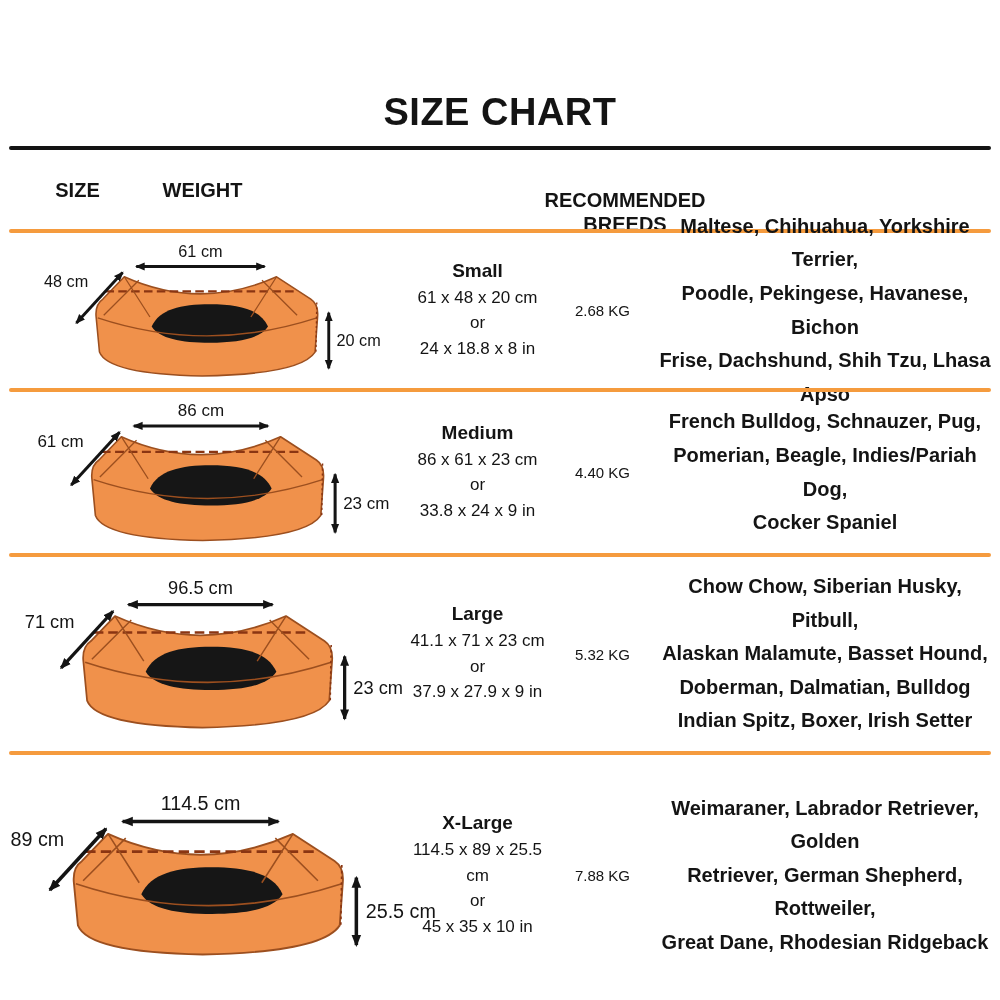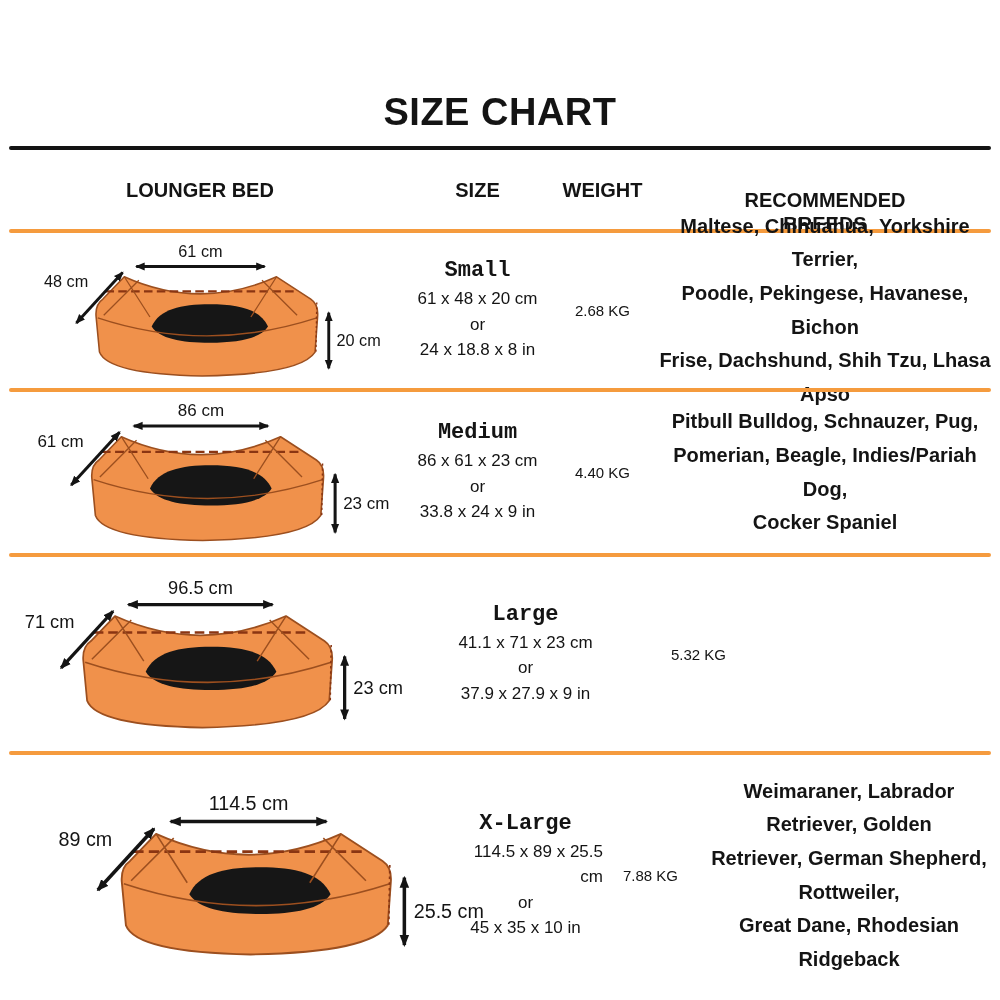--- a/index.html
+++ b/index.html
@@ -14,24 +14,24 @@
   .col{box-sizing:border-box;}
   .col-bed{width:400px;display:flex;align-items:center;justify-content:center;}
   .col-size{width:155px;display:flex;flex-direction:column;align-items:center;justify-content:center;text-align:center;}
   .col-weight{width:95px;display:flex;align-items:center;justify-content:center;text-align:center;}
   .col-breeds{flex:1;display:flex;align-items:center;justify-content:center;text-align:center;}
   .header-cell{font-size:20px;font-weight:700;text-align:center;line-height:1.2;}
   .header-breeds{max-width:175px;margin-top:44px;}
   .row{display:flex;align-items:center;}
   .row-1{height:155px;}
   .row-2{height:161px;}
-  .row-3{height:194px;gap:48px;}
-  .row-4{height:241px;margin-left:48px;}
-  .size-name{font-size:22px;font-weight:700;margin-bottom:3px;font-family:Liberation Mono, monospace;}
-  .size-dim{font-size:17px;line-height:1.5;font-weight:400;text-align:right;}
+  .row-3{height:194px;}
+  .row-4{height:241px;}
+  .size-name{font-size:19px;font-weight:700;margin-bottom:3px;}
+  .size-dim{font-size:17px;line-height:1.5;font-weight:400;}
   .weight-value{font-size:15px;font-weight:400;}
   .breeds-text{font-size:20px;font-weight:700;line-height:1.68;white-space:pre-line;padding:0 6px;}
   .bed-svg{overflow:visible;display:block;}
   .w-330{width:330px;height:154px;}
   .w-345{width:345px;height:161px;}
   .w-370{width:370px;height:173px;}
   .w-400{width:400px;height:187px;}
   .dim-label{font-size:19px;fill:#141414;font-weight:400;font-family:"Liberation Sans","DejaVu Sans",sans-serif;}
   .arrow{stroke:#141414;stroke-width:3.4;}
   .defs-holder{position:absolute;width:0;height:0;}
@@ -60,21 +60,20 @@
 
 <div class="page">
 
   <div class="title-wrap">
     <div class="page-title">SIZE CHART</div>
   </div>
 
   <div class="rule rule-black"></div>
 
   <div class="header-row">
-    <div class="col col-bed header-cell">LOUNGER BED</div>
     <div class="col col-size header-cell">SIZE</div>
     <div class="col col-weight header-cell">WEIGHT</div>
     <div class="col col-breeds">
       <div class="header-cell header-breeds">RECOMMENDED BREEDS</div>
     </div>
   </div>
 
   <div class="rule rule-orange"></div>
 
   <div class="row row-1">
@@ -116,21 +115,21 @@
     <div class="col col-size">
       <div class="size-name">Medium</div>
       <div class="size-dim">86 x 61 x 23 cm</div>
       <div class="size-dim">or</div>
       <div class="size-dim">33.8 x 24 x 9 in</div>
     </div>
     <div class="col col-weight">
       <div class="weight-value">4.40 KG</div>
     </div>
     <div class="col col-breeds">
-      <div class="breeds-text">Pitbull Bulldog, Schnauzer, Pug,
+      <div class="breeds-text">French Bulldog, Schnauzer, Pug,
 Pomerian, Beagle, Indies/Pariah Dog,
 Cocker Spaniel</div>
     </div>
   </div>
 
   <div class="rule rule-orange"></div>
 
   <div class="row row-3">
     <div class="col col-bed">
       <svg class="bed-svg w-370" viewBox="0 0 385 180">
@@ -141,20 +140,26 @@
       </svg>
     </div>
     <div class="col col-size">
       <div class="size-name">Large</div>
       <div class="size-dim">41.1 x 71 x 23 cm</div>
       <div class="size-dim">or</div>
       <div class="size-dim">37.9 x 27.9 x 9 in</div>
     </div>
     <div class="col col-weight">
       <div class="weight-value">5.32 KG</div>
+    </div>
+    <div class="col col-breeds">
+      <div class="breeds-text">Chow Chow, Siberian Husky, Pitbull,
+Alaskan Malamute, Basset Hound,
+Doberman, Dalmatian, Bulldog
+Indian Spitz, Boxer, Irish Setter</div>
     </div>
   </div>
 
   <div class="rule rule-orange"></div>
 
   <div class="row row-4">
     <div class="col col-bed">
       <svg class="bed-svg w-400" viewBox="0 0 385 180">
         <use href="#bed"></use>
         <text class="dim-label" x="193" y="27" text-anchor="middle">114.5 cm</text>

